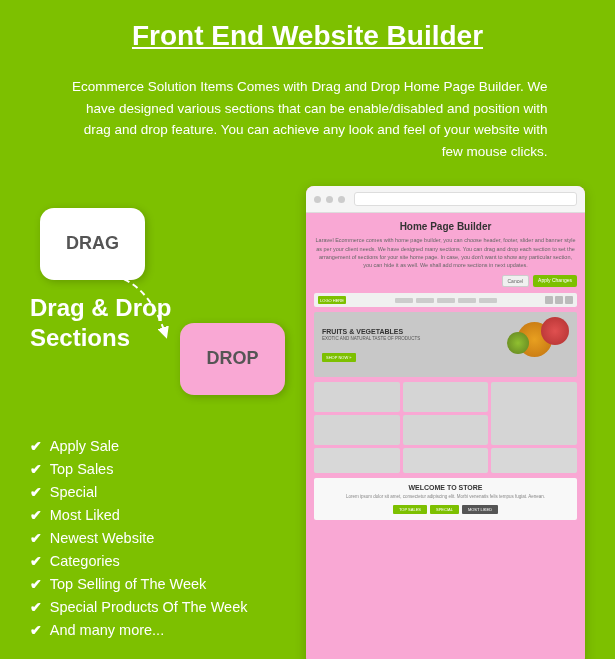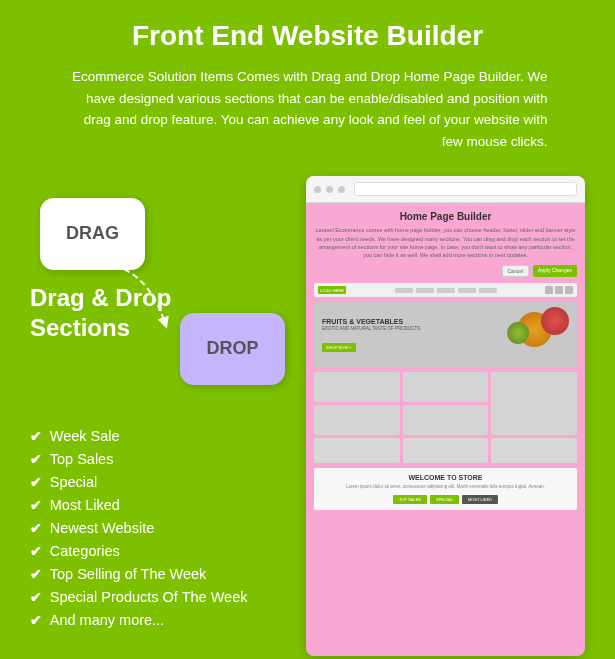--- a/index.html
+++ b/index.html
@@ -15,21 +15,22 @@
 
     .container {
       padding: 20px 30px 20px 30px;
     }
 
     .main-title {
       font-size: 28px;
       font-weight: bold;
       text-align: center;
       color: white;
-      margin-bottom: 14px;
+      margin-bottom: 24px;
+      text-decoration: underline;
     }
 
     .description {
       font-size: 13.5px;
       text-align: right;
       color: white;
       line-height: 1.6;
       margin-bottom: 24px;
       max-width: 480px;
       margin-left: auto;
@@ -359,21 +360,21 @@
       font-size: 24px;
       font-weight: bold;
       color: white;
       line-height: 1.25;
     }
 
     .drop-box-pos {
       position: absolute;
       left: 150px;
       top: 115px;
-      background: #c4b5fd;
+      background: #f9a8d4;
       border-radius: 14px;
       width: 105px;
       height: 72px;
       display: flex;
       align-items: center;
       justify-content: center;
       font-size: 18px;
       font-weight: bold;
       color: #555;
       box-shadow: 2px 2px 8px rgba(0,0,0,0.2);
@@ -429,21 +430,21 @@
 
         <div class="drop-box-pos">
           <span>DROP</span>
         </div>
 
       </div>
 
       <ul class="checklist">
         <li>
           <span class="checkmark">✔</span>
-          <span>Week Sale</span>
+          <span>Apply Sale</span>
         </li>
         <li>
           <span class="checkmark">✔</span>
           <span>Top Sales</span>
         </li>
         <li>
           <span class="checkmark">✔</span>
           <span>Special</span>
         </li>
         <li>

